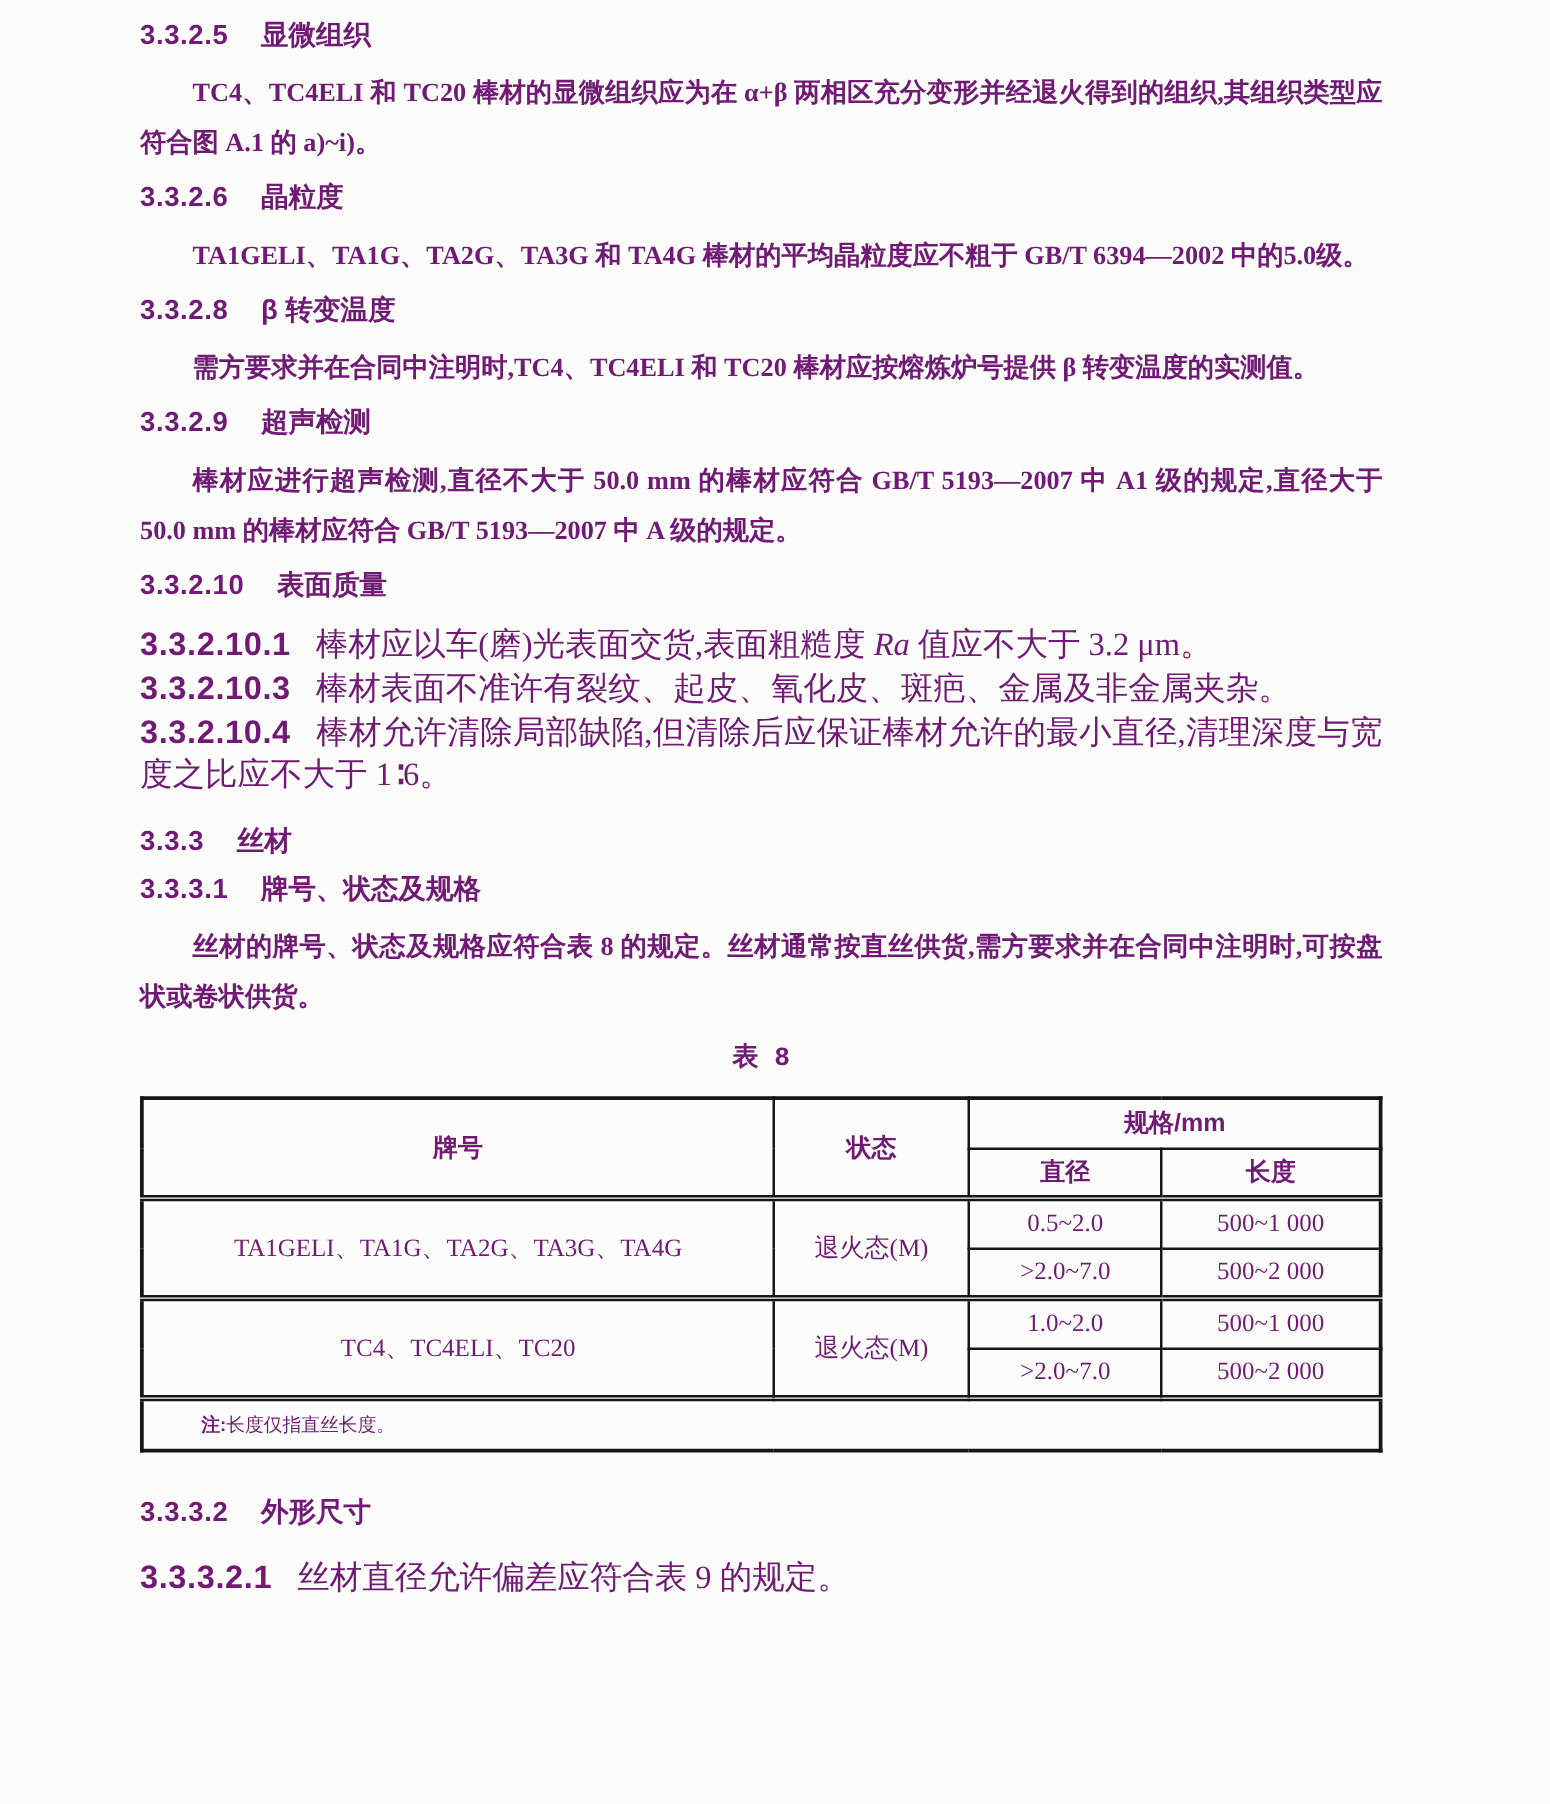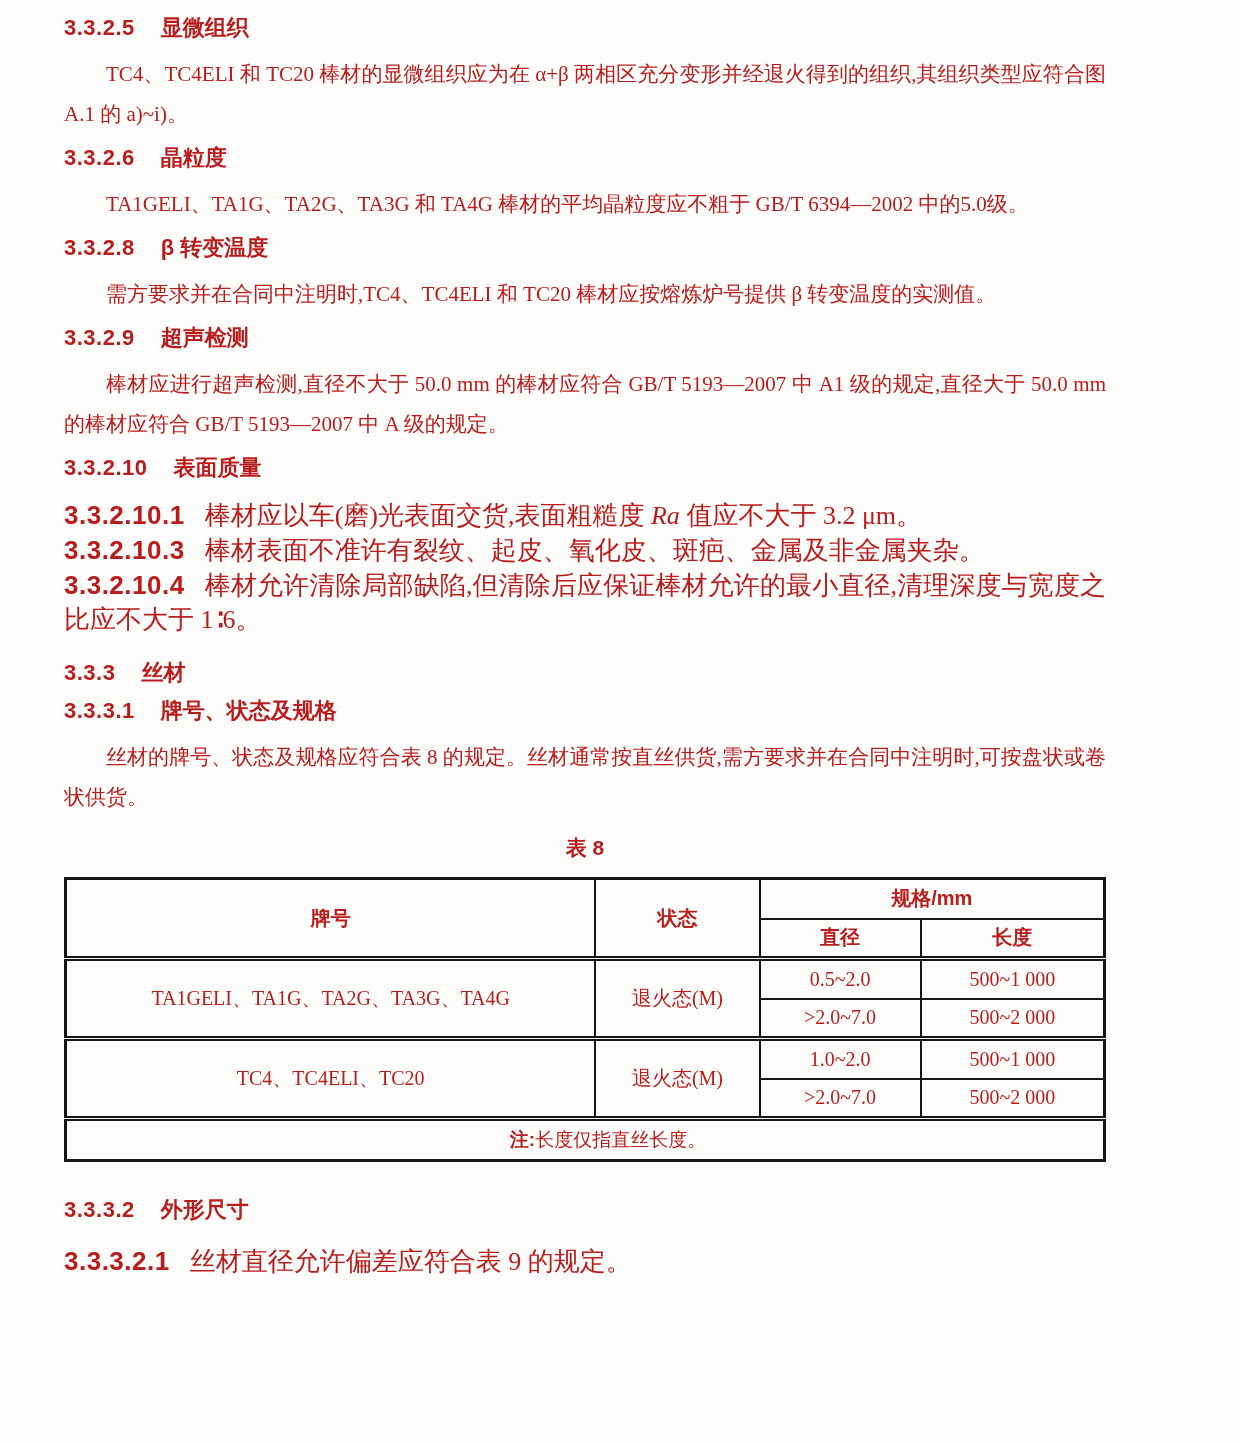--- a/index.html
+++ b/index.html
@@ -2,62 +2,63 @@
 <html><head>
 <meta charset="utf-8">
 <style>
   * { box-sizing: border-box; }
   html, body { margin: 0; padding: 0; background: #ffffff; }
   .page {
     position: relative;
     width: 1240px;
     height: 1443px;
     background: #fcfcfa;
-    color: #b91c1c;
-    padding: 14px 134px 0 64px;
+    color: #701a75;
+    padding: 14px 134px 0 112px;
     overflow: hidden;
     font-family: "Liberation Serif", serif;
   }
   
   .clause-h {
     font-family: "Liberation Sans", sans-serif;
     font-weight: 700;
     font-size: 22px;
     line-height: 28px;
     margin: 10px 0 0 0;
   }
   .clause-h.first { margin-top: 0; }
   .clause-h .num { margin-right: 26px; letter-spacing: 0.5px; }
   
   .body-p {
     font-size: 21px;
     line-height: 40px;
     margin: 12px 0 0 0;
     text-align: justify;
+    font-weight: bold;
   }
   .body-p.indent { text-indent: 2em; }
   
   .sub-p {
     font-size: 26px;
     line-height: 34px;
     margin: 0;
     text-align: justify;
   }
   .sub-group { margin-top: 16px; }
   .sub-p .num {
     font-family: "Liberation Sans", sans-serif;
     font-weight: 700;
     margin-right: 20px;
     letter-spacing: 0.5px;
   }
   .sub-p .em { font-style: italic; }
   .sub-p.spaced { margin-top: 20px; }
   
   .tbl-caption {
-    font-family: Liberation Sans, sans-serif;
+    font-family: Liberation Mono, monospace;
     font-weight: 700;
     font-size: 21px;
     line-height: 26px;
     text-align: center;
     margin-top: 18px;
   }
   table.t8 {
     width: 100%;
     border-collapse: collapse;
     margin-top: 16px;
@@ -79,24 +80,24 @@
   table.t8 td {
     font-family: "Liberation Serif", serif;
     font-size: 20px;
     height: 40px;
   }
   table.t8 tr.hdr2 th { border-bottom: 5px double #161616; }
   table.t8 th.span2 { border-bottom: 5px double #161616; }
   table.t8 tr.group-start td { border-top: 5px double #161616; }
   table.t8 td.note-cell {
     border-top: 5px double #161616;
-    text-align: center;
+    text-align: left;
     padding-left: 46px;
     height: 42px;
-    font-size: 19px;
+    font-size: 15px;
   }
   table.t8 td.note-cell .note-label { font-weight: 700; font-family: "Liberation Sans", sans-serif; }
 </style>
 </head>
 <body>
 
 <div class="page">
 
   <h2 class="clause-h first"><span class="num">3.3.2.5</span><span class="t">显微组织</span></h2>
   <p class="body-p indent">TC4、TC4ELI 和 TC20 棒材的显微组织应为在 α+β 两相区充分变形并经退火得到的组织,其组织类型应符合图 A.1 的 a)~i)。</p>

